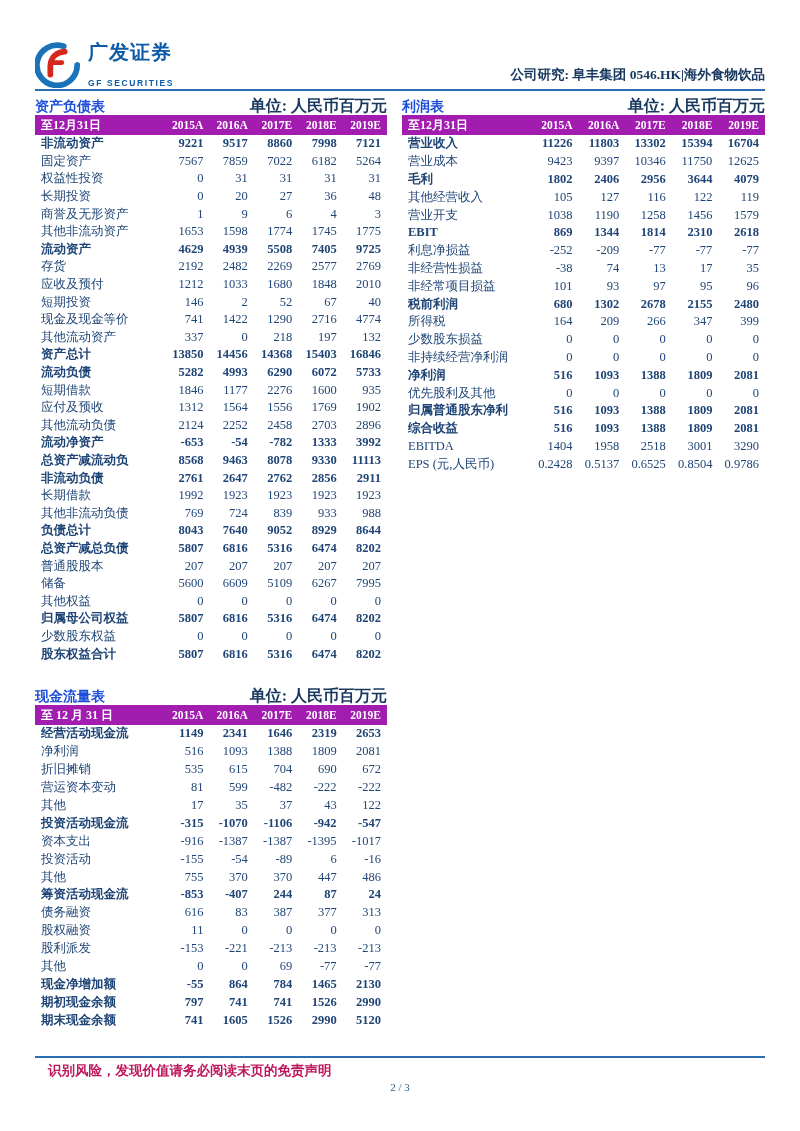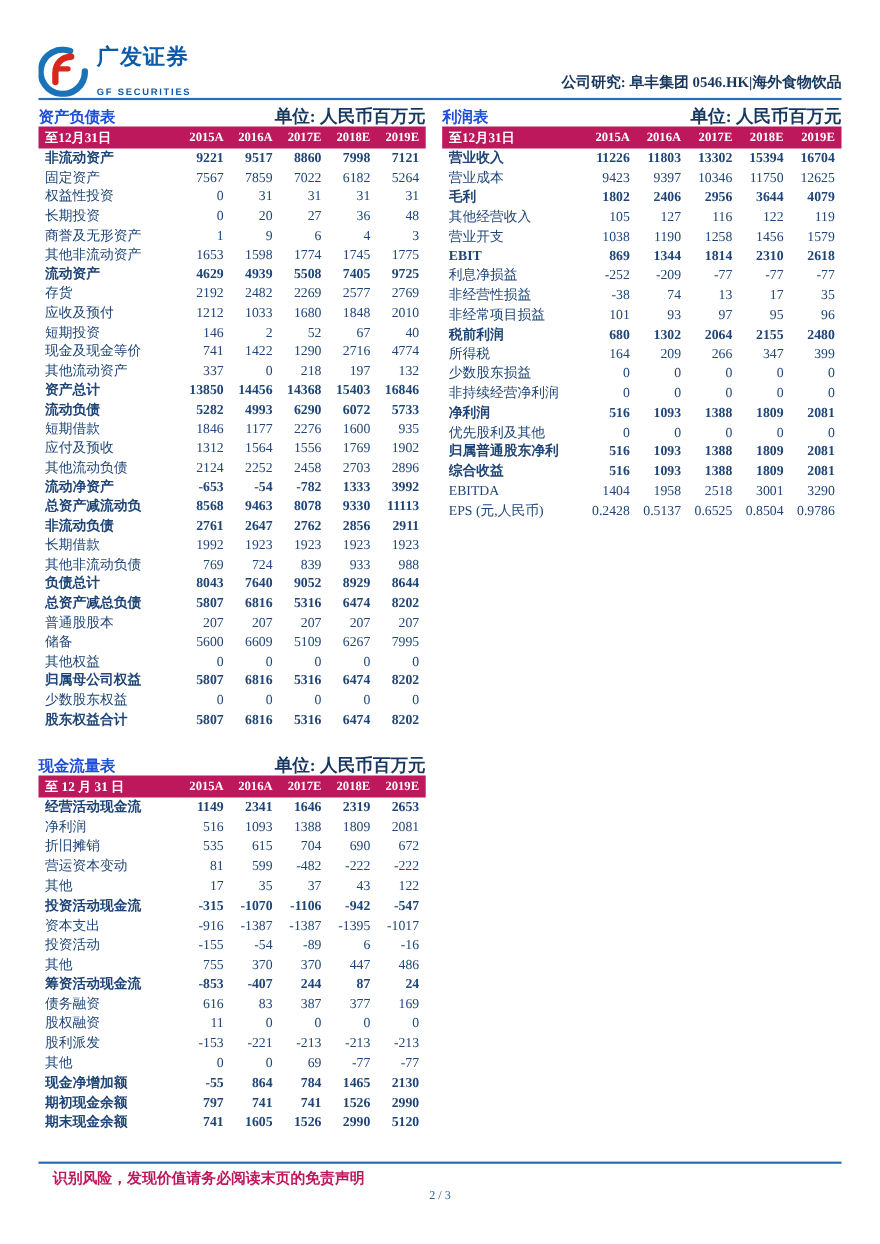--- a/index.html
+++ b/index.html
@@ -24,21 +24,21 @@
   }
   .header-rule{position:absolute;left:35px;right:35px;top:89px;height:2px;background:#2c6cb0;}
 
   
   .fin-table{position:absolute;font-size:12.5px;}
   .tbl-caption{display:flex;justify-content:space-between;align-items:baseline;height:17px;margin-bottom:2px;}
   .tbl-title{font-weight:bold;font-size:14px;color:#1d4ed8;}
   .tbl-unit{font-weight:bold;font-size:16px;color:#17375e;}
   .tbl-head{
     display:flex;align-items:center;
-    background:#be185d;color:#ffffff;
+    background:#a21caf;color:#ffffff;
     font-weight:bold;font-size:11.5px;
     height:20px;padding:0 6px;
   }
   .tbl-head .lbl{font-size:12px;}
   .row{display:flex;align-items:center;padding:0 6px;}
   .lbl{flex:0 0 118px;text-align:left;white-space:nowrap;overflow:hidden;}
   .val{flex:1 1 0;text-align:right;white-space:nowrap;}
   .row.bold{font-weight:bold;}
   #balance-sheet{left:35px;top:96px;width:352px;}
   #balance-sheet .row{height:17.6px;}
@@ -411,21 +411,21 @@
           <span class="val">101</span>
           <span class="val">93</span>
           <span class="val">97</span>
           <span class="val">95</span>
           <span class="val">96</span>
         </div>
         <div class="row bold">
           <span class="lbl">税前利润</span>
           <span class="val">680</span>
           <span class="val">1302</span>
-          <span class="val">2064</span>
+          <span class="val">2678</span>
           <span class="val">2155</span>
           <span class="val">2480</span>
         </div>
         <div class="row">
           <span class="lbl">所得税</span>
           <span class="val">164</span>
           <span class="val">209</span>
           <span class="val">266</span>
           <span class="val">347</span>
           <span class="val">399</span>
@@ -590,21 +590,21 @@
           <span class="val">244</span>
           <span class="val">87</span>
           <span class="val">24</span>
         </div>
         <div class="row">
           <span class="lbl">债务融资</span>
           <span class="val">616</span>
           <span class="val">83</span>
           <span class="val">387</span>
           <span class="val">377</span>
-          <span class="val">169</span>
+          <span class="val">313</span>
         </div>
         <div class="row">
           <span class="lbl">股权融资</span>
           <span class="val">11</span>
           <span class="val">0</span>
           <span class="val">0</span>
           <span class="val">0</span>
           <span class="val">0</span>
         </div>
         <div class="row">

